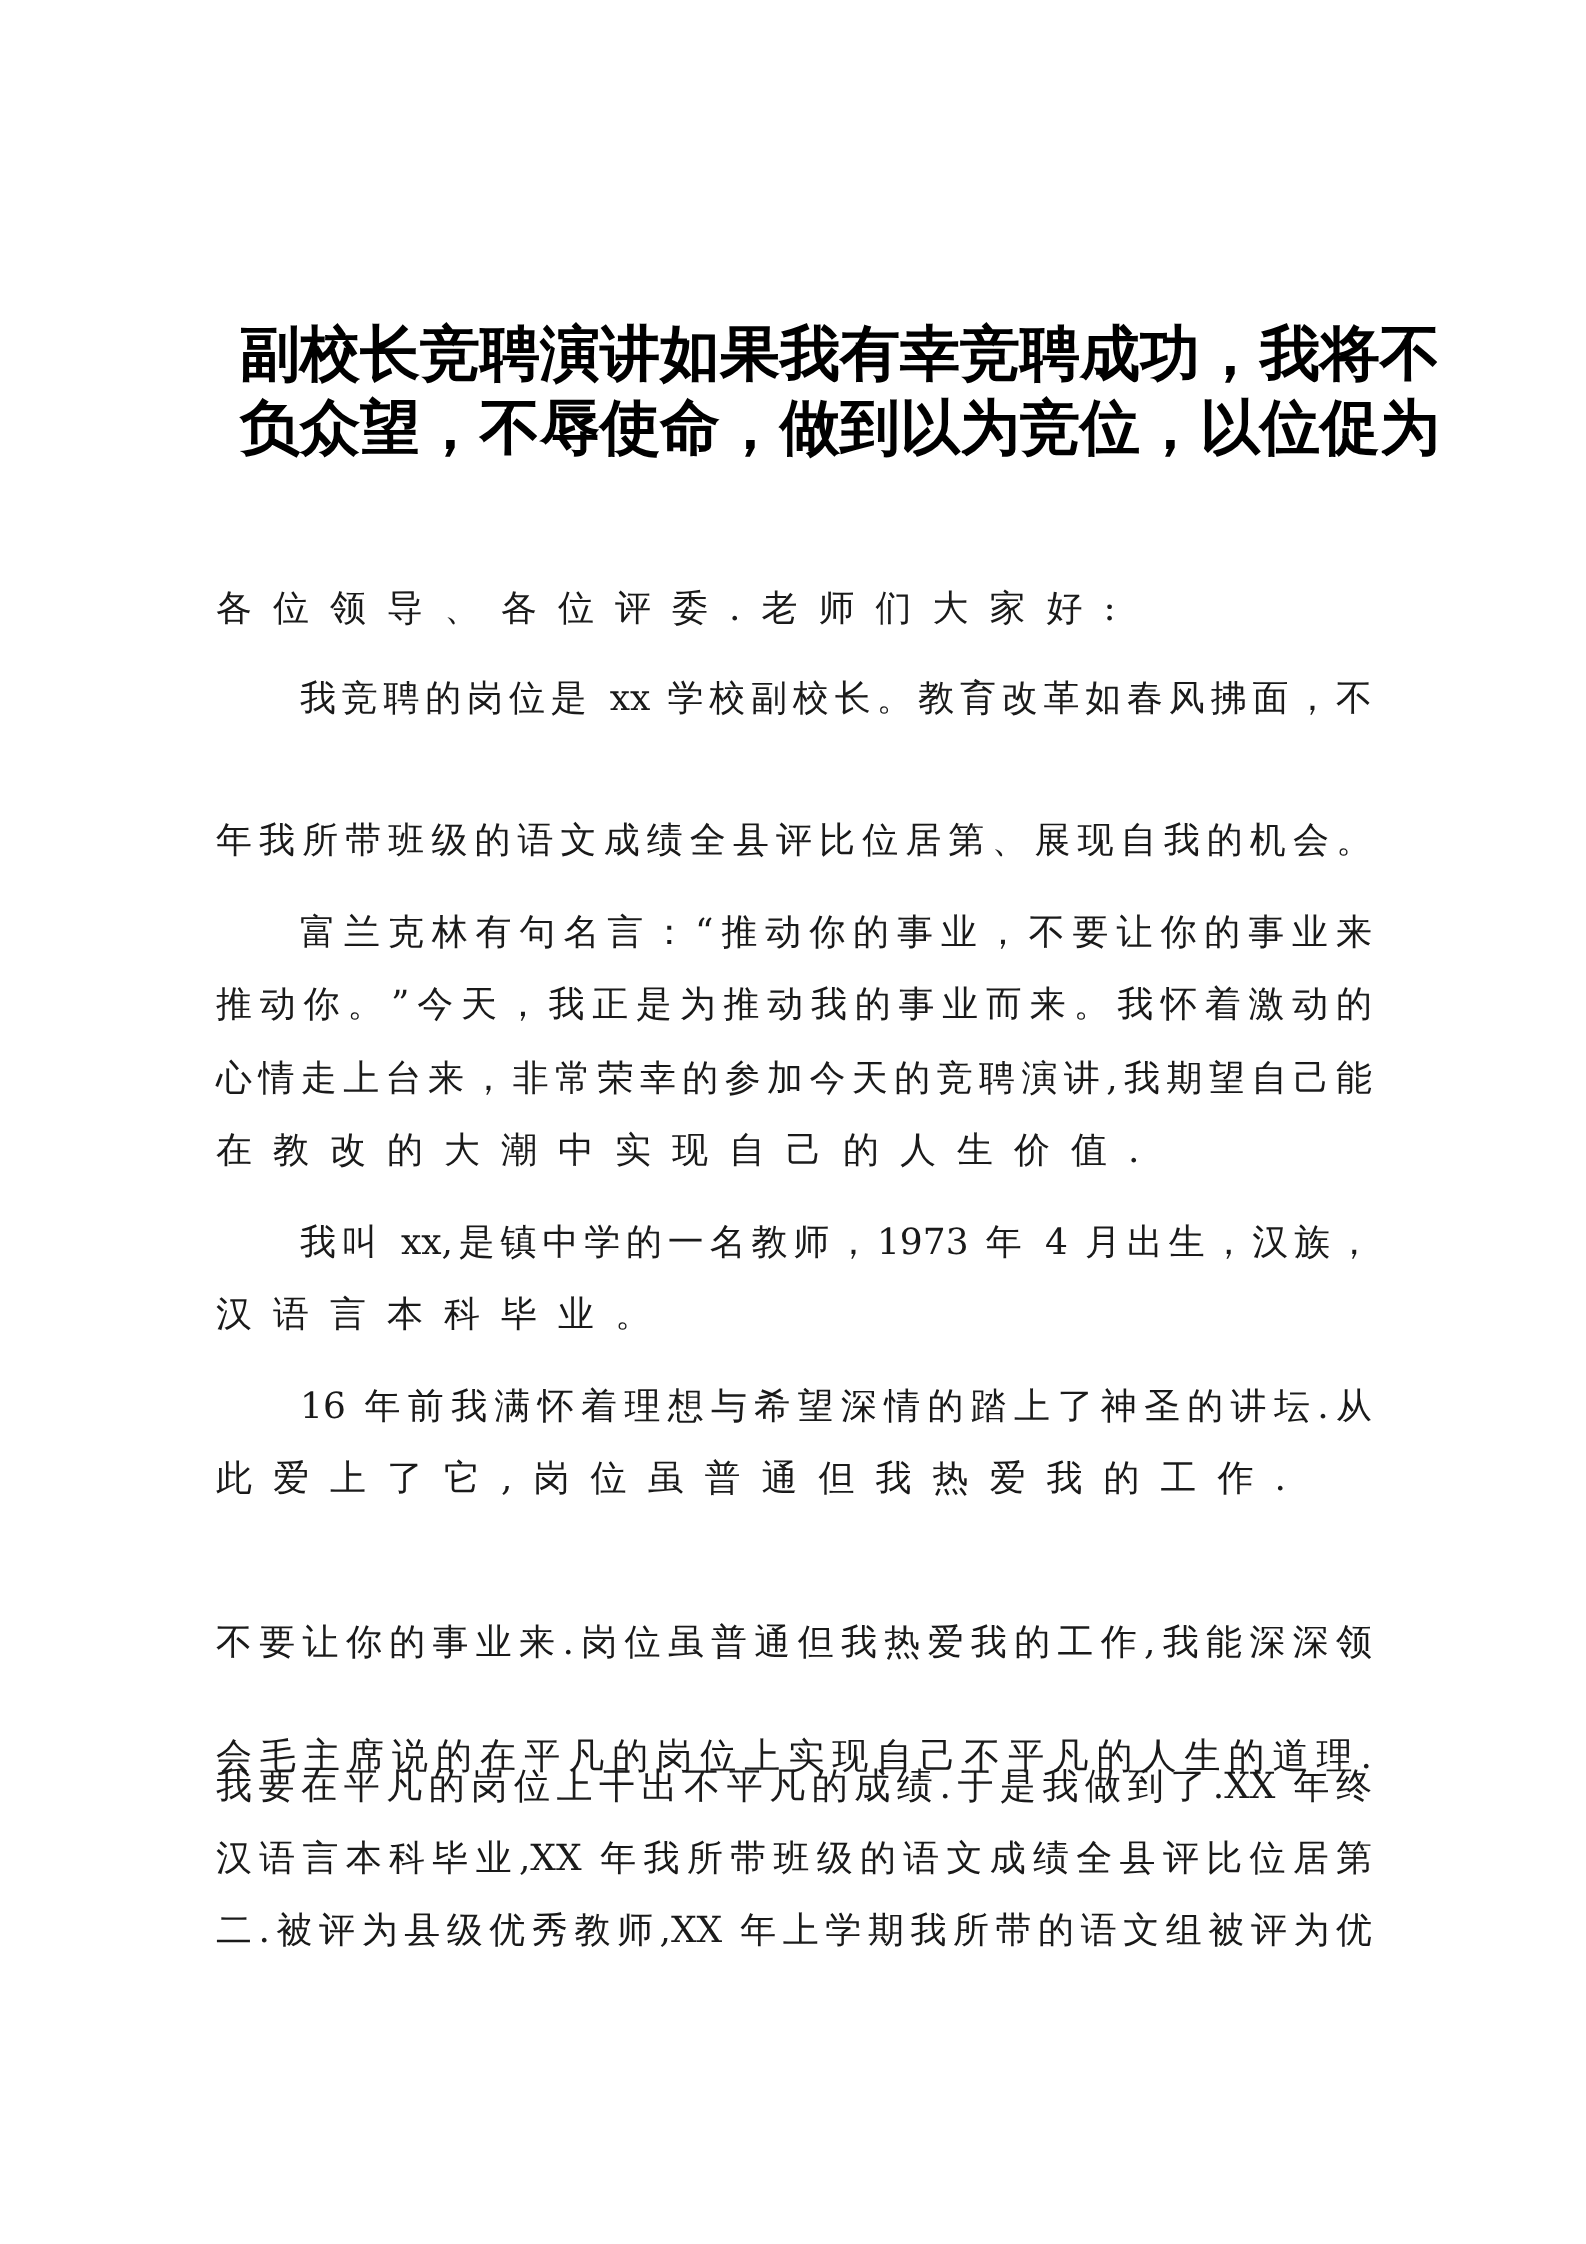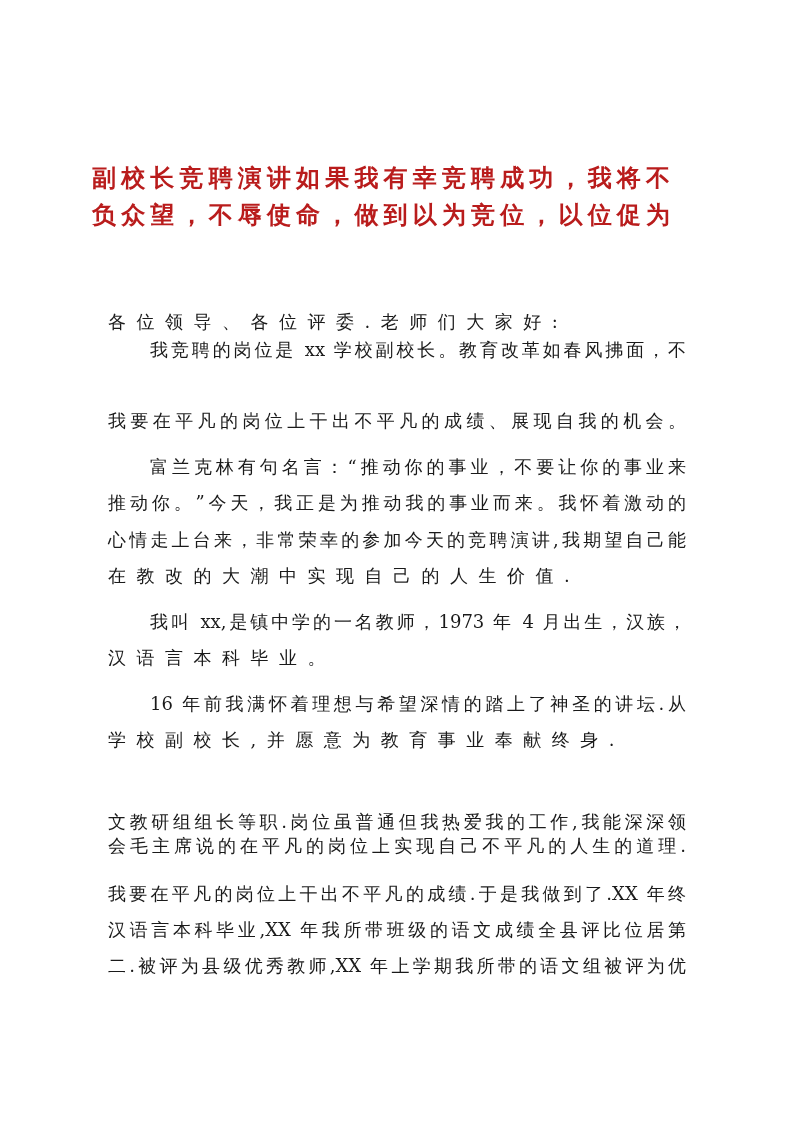--- a/index.html
+++ b/index.html
@@ -1,54 +1,54 @@
 <!DOCTYPE html>
 <html><head>
   <meta charset="utf-8">
   <style>
     html, body { margin: 0; padding: 0; background: #ffffff; }
     body { width: 793px; height: 1122px; position: relative; overflow: hidden; }
     .page { position: absolute; left: 0; top: 0; width: 793px; height: 1122px; background: #fff; }
     .title-line {
-      position: absolute; left: 92px; width: 578px;
+      position: absolute; left: 120px; width: 578px;
       font-family: "DejaVu Sans", sans-serif; font-weight: bold;
-      font-size: 24px; line-height: 36px; height: 36px; color: #b91c1c;
+      font-size: 30px; line-height: 36px; height: 36px; color: #000000;
       text-align: justify; text-align-last: justify; white-space: nowrap;
       letter-spacing: 0px;
     }
     .body-line {
       position: absolute; left: 108px; width: 578px;
       font-family: "DejaVu Serif", serif;
       font-size: 18px; line-height: 24px; height: 24px; color: #1a1a1a;
       text-align: justify; text-align-last: justify; white-space: nowrap;
     }
     .body-line.last { text-align-last: left; letter-spacing: 10.5px; }
     .body-line.indent { left: 150px; width: 536px; }
   </style>
 </head>
 <body>
 
 <div class="page">
   <div class="title-line" style="top:160px">副校长竞聘演讲如果我有幸竞聘成功，我将不</div>
   <div class="title-line" style="top:197px">负众望，不辱使命，做到以为竞位，以位促为</div>
 
-  <div class="body-line last" style="top:310px">各位领导、各位评委.老师们大家好:</div>
+  <div class="body-line last" style="top:293px">各位领导、各位评委.老师们大家好:</div>
 
   <div class="body-line indent" style="top:338px">我竞聘的岗位是 xx 学校副校长。教育改革如春风拂面，不</div>
-  <div class="body-line" style="top:409px">我要在平凡的岗位上干出不平凡的成绩、展现自我的机会。</div>
+  <div class="body-line" style="top:409px">年我所带班级的语文成绩全县评比位居第、展现自我的机会。</div>
 
   <div class="body-line indent" style="top:455px">富兰克林有句名言：“推动你的事业，不要让你的事业来</div>
   <div class="body-line" style="top:491px">推动你。”今天，我正是为推动我的事业而来。我怀着激动的</div>
   <div class="body-line" style="top:528px">心情走上台来，非常荣幸的参加今天的竞聘演讲,我期望自己能</div>
   <div class="body-line last" style="top:564px">在教改的大潮中实现自己的人生价值.</div>
 
   <div class="body-line indent" style="top:610px">我叫 xx,是镇中学的一名教师，1973 年 4 月出生，汉族，</div>
   <div class="body-line last" style="top:646px">汉语言本科毕业。</div>
 
   <div class="body-line indent" style="top:692px">16 年前我满怀着理想与希望深情的踏上了神圣的讲坛.从</div>
-  <div class="body-line last" style="top:728px">学校副校长,并愿意为教育事业奉献终身.</div>
+  <div class="body-line last" style="top:728px">此爱上了它,岗位虽普通但我热爱我的工作.</div>
 
-  <div class="body-line" style="top:810px">文教研组组长等职.岗位虽普通但我热爱我的工作,我能深深领</div>
-  <div class="body-line" style="top:834px">会毛主席说的在平凡的岗位上实现自己不平凡的人生的道理.</div>
+  <div class="body-line" style="top:810px">不要让你的事业来.岗位虽普通但我热爱我的工作,我能深深领</div>
+  <div class="body-line" style="top:867px">会毛主席说的在平凡的岗位上实现自己不平凡的人生的道理.</div>
   <div class="body-line" style="top:882px">我要在平凡的岗位上干出不平凡的成绩.于是我做到了.XX 年终</div>
   <div class="body-line" style="top:918px">汉语言本科毕业,XX 年我所带班级的语文成绩全县评比位居第</div>
   <div class="body-line" style="top:954px">二.被评为县级优秀教师,XX 年上学期我所带的语文组被评为优</div>
 </div>
 
 </body></html>

